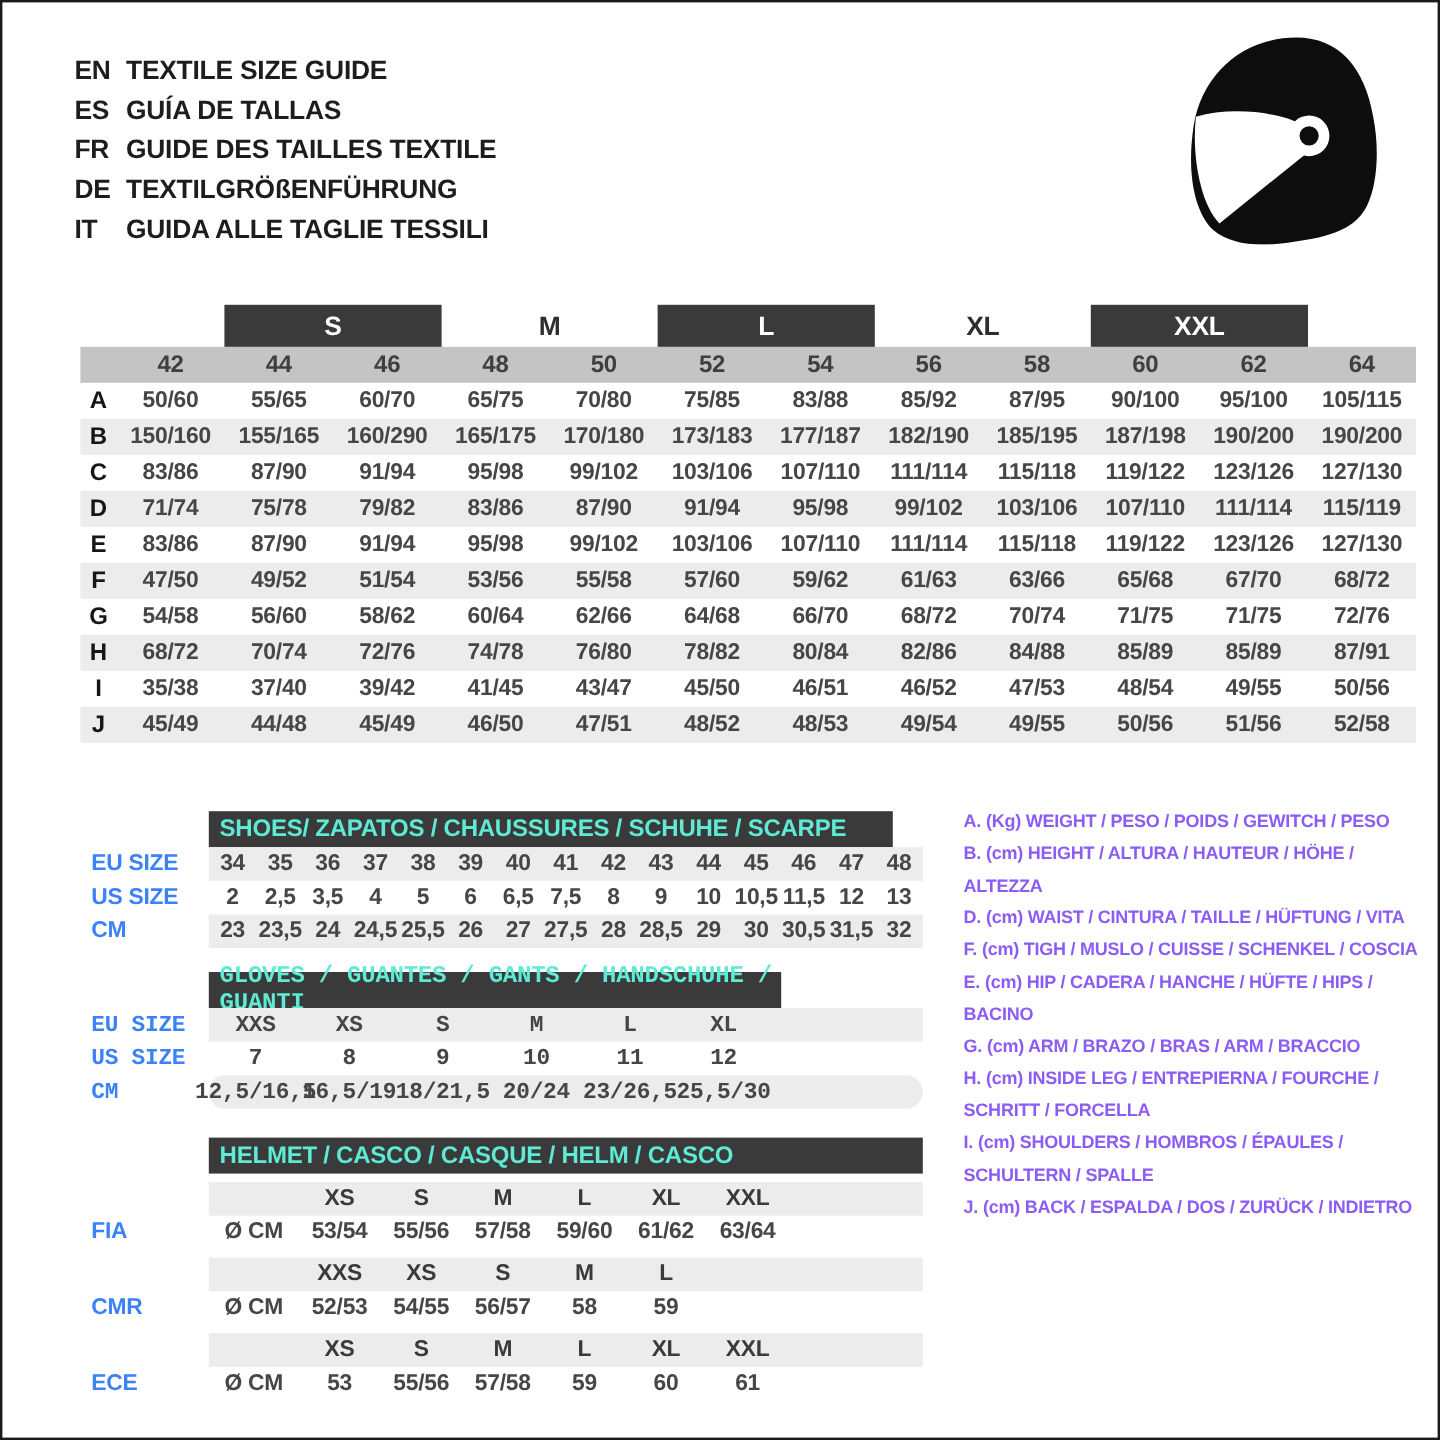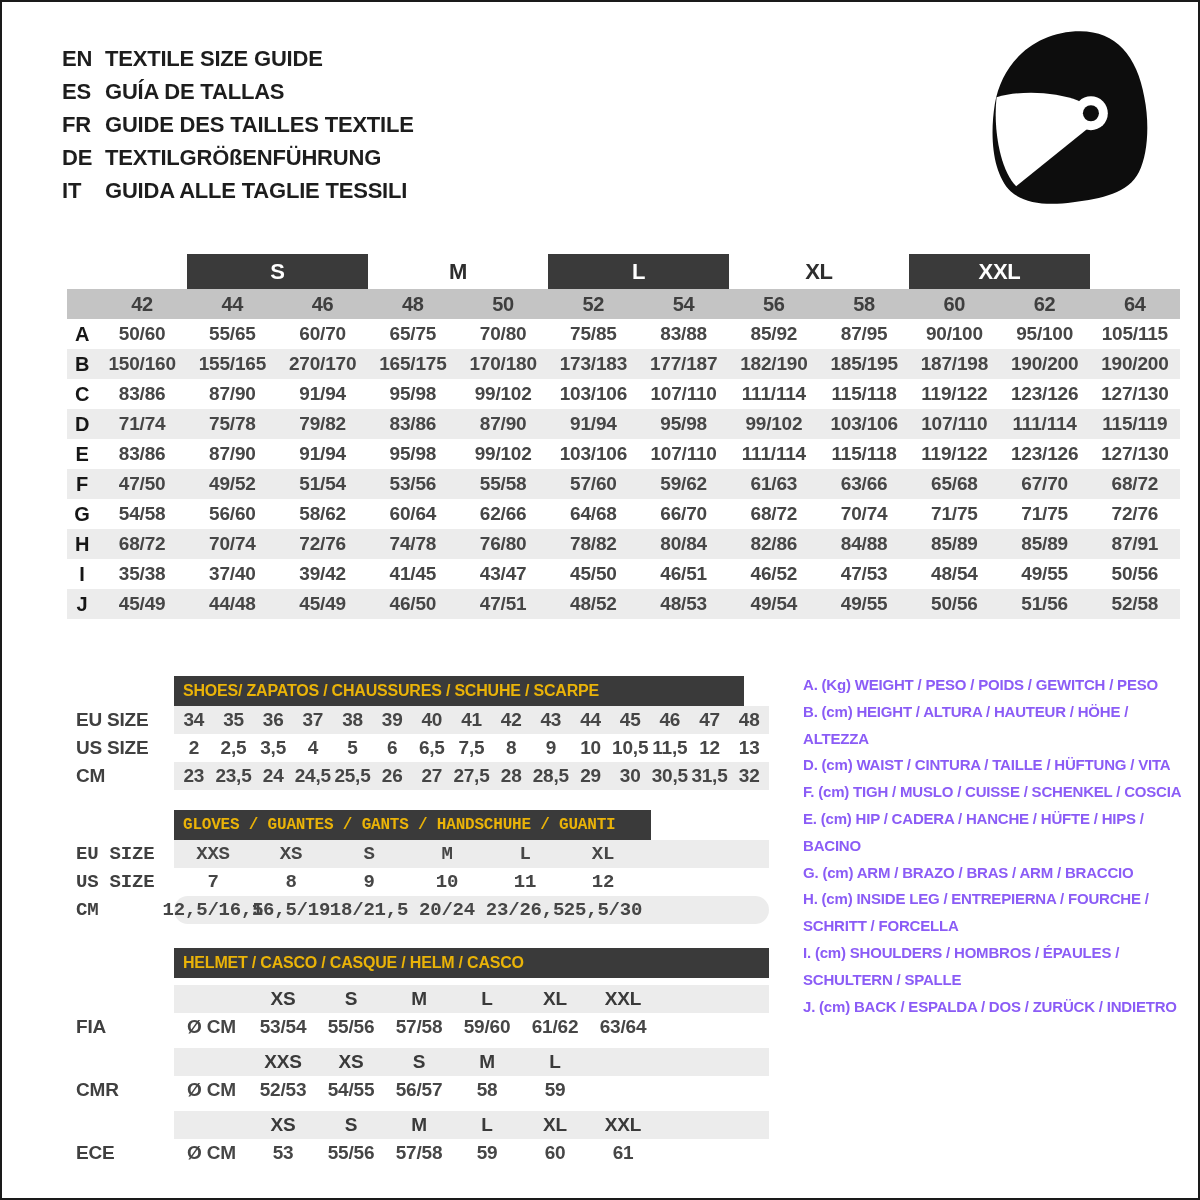--- a/index.html
+++ b/index.html
@@ -26,28 +26,28 @@
   .mt-row { display:grid; grid-template-columns:30px repeat(12,1fr); height:30px; }
   .mt-row.stripe { background:#ececec; }
   .mt-row div { display:flex; align-items:center; justify-content:center; font-size:19px; color:#464646; }
   .mt-row .letter { font-size:20px; color:#161616; }
   
   .section { position:absolute; left:65px; width:810px; }
   .sec-shoes  { top:674px; }
   .sec-gloves { top:808px;font-family:Liberation Mono, monospace; }
   .sec-helmet { top:946px; }
   .sec-bar {
-    margin-left:107px; height:30px; background:#3a3a3a; color:#eab308;
-    font-size:16px; display:flex; align-items:center; padding-left:9px;
+    margin-left:107px; height:30px; background:#3a3a3a; color:#5eead4;
+    font-size:20px; display:flex; align-items:center; padding-left:9px;
   }
   .sec-bar.w-shoes  { width:570px; }
   .sec-bar.w-gloves { width:477px; }
   .sec-bar.w-helmet { width:595px; }
   .sg-row { display:grid; grid-template-columns:107px 595px; height:28px; }
-  .sg-label { display:flex; align-items:center; font-size:19px; color:#404040; padding-left:9px; }
+  .sg-label { display:flex; align-items:center; font-size:19px; color:#3b82f6; padding-left:9px; }
   .sg-values { display:grid; height:100%; }
   .sg-values.gray { background:#ececec; }
   .cell { display:flex; align-items:center; justify-content:center; font-size:19px; color:#464646; }
   .cell.size { color:#3a3a3a; }
   .hgap { height:7px; }
   
   .legend { position:absolute; left:801px; top:670px; width:392px; font-size:15px; line-height:26.8px; color:#8b5cf6; }
 </style>
 </head>
 <body>
@@ -120,21 +120,21 @@
           <div>85/92</div>
           <div>87/95</div>
           <div>90/100</div>
           <div>95/100</div>
           <div>105/115</div>
         </div>
         <div class="mt-row stripe">
           <div class="letter">B</div>
           <div>150/160</div>
           <div>155/165</div>
-          <div>270/170</div>
+          <div>160/290</div>
           <div>165/175</div>
           <div>170/180</div>
           <div>173/183</div>
           <div>177/187</div>
           <div>182/190</div>
           <div>185/195</div>
           <div>187/198</div>
           <div>190/200</div>
           <div>190/200</div>
         </div>

